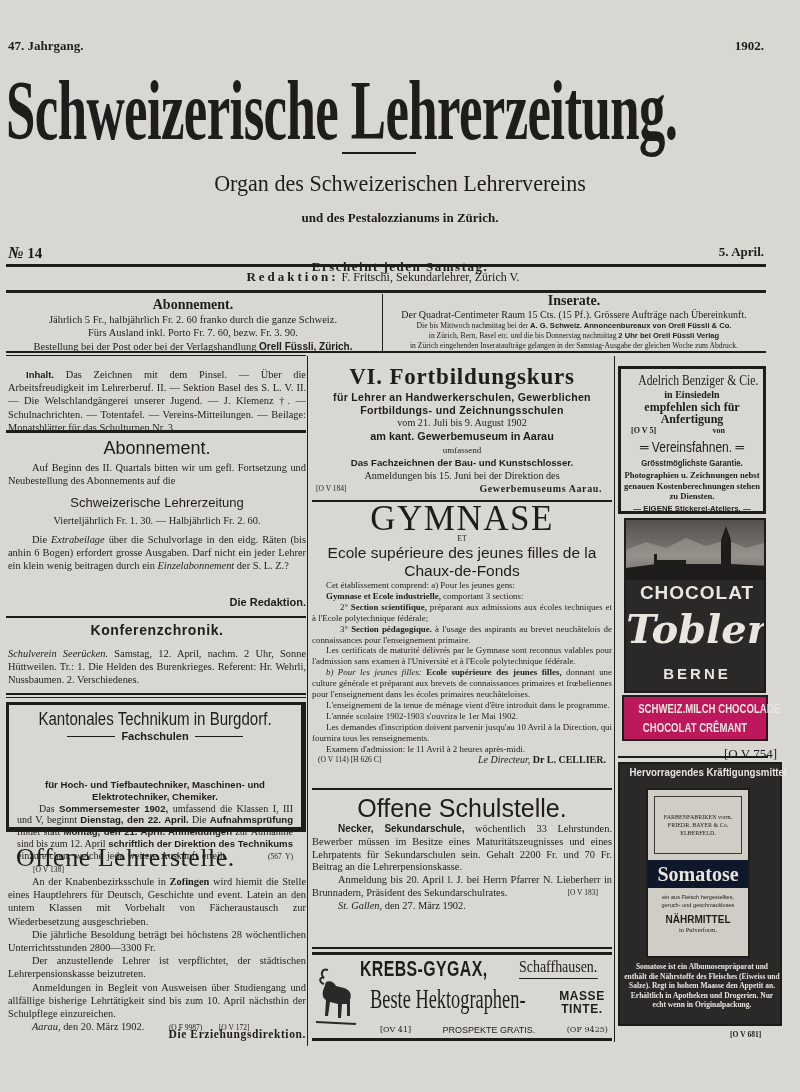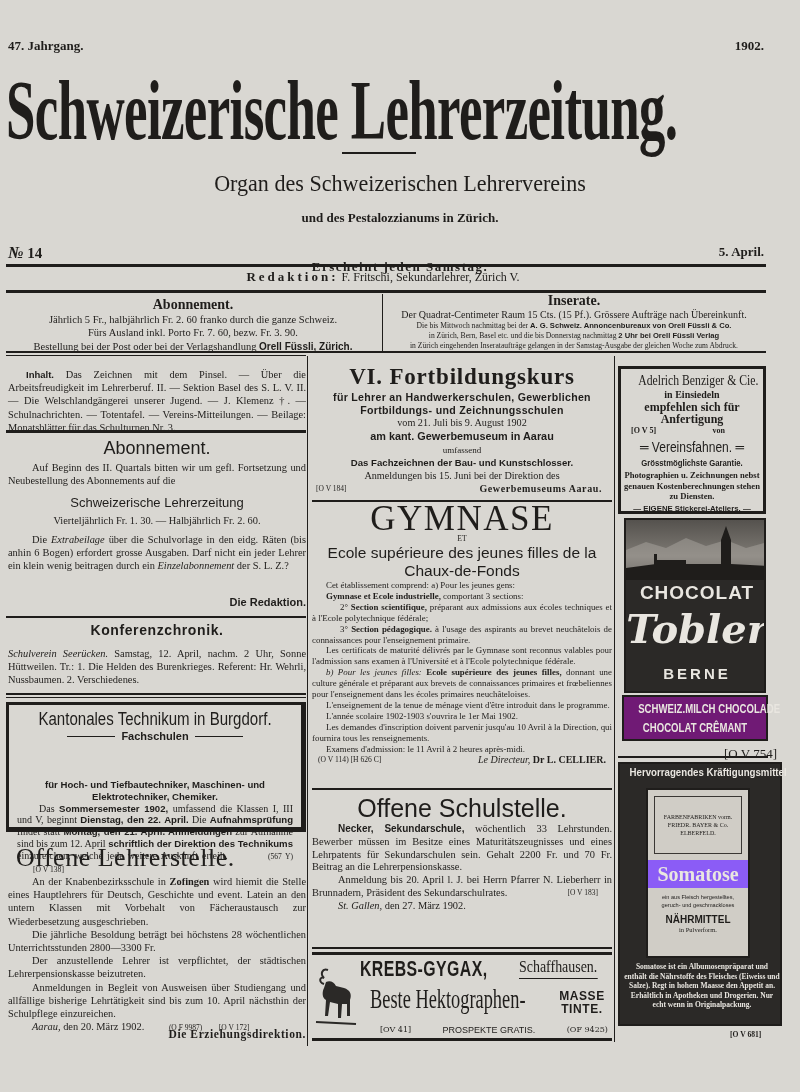--- a/index.html
+++ b/index.html
@@ -129,29 +129,29 @@
   #benziger .gar { font-family: "Liberation Sans", sans-serif; font-weight: bold; font-size: 9px; line-height: 13px; transform: scaleX(0.86); }
   #benziger .ph { font-size: 8.6px; line-height: 10.6px; font-weight: bold; }
   #benziger .eig { font-family: "Liberation Sans", sans-serif; font-weight: bold; font-size: 7.8px; line-height: 14px; }
 
   #tobler { left: 620px; top: 518px; width: 148px; height: 228px; }
   #tobler .panel { position: absolute; left: 4px; top: 0; width: 142px; height: 175px; background: #2b2927; border: 2px solid #1f1d1b; overflow: hidden; }
   #tobler .sky { position: absolute; left: 0; top: 0; width: 142px; height: 60px; background: linear-gradient(#55524e, #7e7a74 60%, #3a3734); }
   #tobler .choc { position: absolute; left: 0; width: 142px; top: 62px; text-align: center; color: #e9e6e0; font-family: "Liberation Sans", sans-serif; font-weight: bold; font-size: 19px; letter-spacing: 1px; }
   #tobler .brand { position: absolute; left: 0; width: 142px; top: 84px; text-align: center; color: #e9e6e0; font-family: "DejaVu Serif", serif; font-style: italic; font-weight: bold; font-size: 40px; line-height: 50px; }
   #tobler .berne { position: absolute; left: 0; width: 142px; top: 145px; text-align: center; color: #e9e6e0; font-family: "Liberation Sans", sans-serif; font-weight: bold; font-size: 15px; letter-spacing: 3px; }
-  #tobler .bar2 { position: absolute; left: 2px; top: 177px; width: 146px; height: 46px; background: #701a75; border: 2px solid #1f1d1b; color: #e9e6e0; text-align: center; font-family: "Liberation Sans", sans-serif; font-weight: bold; font-size: 12px; line-height: 19px; padding-top: 3px; }
+  #tobler .bar2 { position: absolute; left: 2px; top: 177px; width: 146px; height: 46px; background: #be185d; border: 2px solid #1f1d1b; color: #e9e6e0; text-align: center; font-family: "Liberation Sans", sans-serif; font-weight: bold; font-size: 12px; line-height: 19px; padding-top: 3px; }
   #tobler .bar2 div { transform: scaleX(0.8); white-space: nowrap; }
   #tobler-ref { left: 724px; top: 746px; font-size: 13px; font-family: "Liberation Serif", serif; }
 
   #somatose { left: 618px; top: 762px; width: 164px; height: 264px; background: #2b2927; border: 2px solid #1f1d1b; }
   #somatose .hdr { position: absolute; left: 0; width: 160px; top: 2px; color: #e9e6e0; font-family: "Liberation Sans", sans-serif; font-weight: bold; font-size: 11px; text-align: center; transform: scaleX(0.88); white-space: nowrap; }
   #somatose .box { position: absolute; left: 26px; top: 24px; width: 104px; height: 170px; background: #d0cdc6; border: 2px solid #1f1d1b; }
   #somatose .box .top { position: absolute; left: 6px; top: 6px; width: 88px; height: 58px; border: 1px solid #3a3734; font-size: 6px; text-align: center; font-family: "Liberation Serif", serif; padding-top: 16px; line-height: 8px; }
-  #somatose .box .label { position: absolute; left: 0; width: 100px; top: 70px; height: 28px; background: #8b5cf6; color: #e9e6e0; text-align: center; font-family: "Liberation Serif", serif; font-weight: bold; font-size: 20px; line-height: 28px; }
+  #somatose .box .label { position: absolute; left: 0; width: 100px; top: 70px; height: 28px; background: #0f172a; color: #e9e6e0; text-align: center; font-family: "Liberation Serif", serif; font-weight: bold; font-size: 20px; line-height: 28px; }
   #somatose .box .small { position: absolute; left: 6px; top: 104px; width: 88px; text-align: center; font-family: "Liberation Sans", sans-serif; font-size: 5.6px; line-height: 7.5px; }
   #somatose .box .naehr { position: absolute; left: 0; width: 100px; top: 124px; text-align: center; font-family: "Liberation Sans", sans-serif; font-weight: bold; font-size: 10px; line-height: 12px; }
   #somatose .box .puls { position: absolute; left: 0; width: 100px; top: 136px; text-align: center; font-size: 6.5px; font-family: "Liberation Serif", serif; }
   #somatose .txt { position: absolute; left: 4px; width: 156px; top: 198px; color: #e9e6e0; text-align: center; font-family: "Liberation Serif", serif; font-weight: bold; font-size: 7.5px; line-height: 9.6px; }
   #somatose-ref { left: 730px; top: 1030px; font-size: 7.6px; font-family: "Liberation Serif", serif; font-weight: bold; }
 
   .ghost { position: absolute; color: rgba(60,55,50,0.10); font-family: "Liberation Sans", sans-serif; font-weight: bold; }
 </style>
 </head>
 <body>

